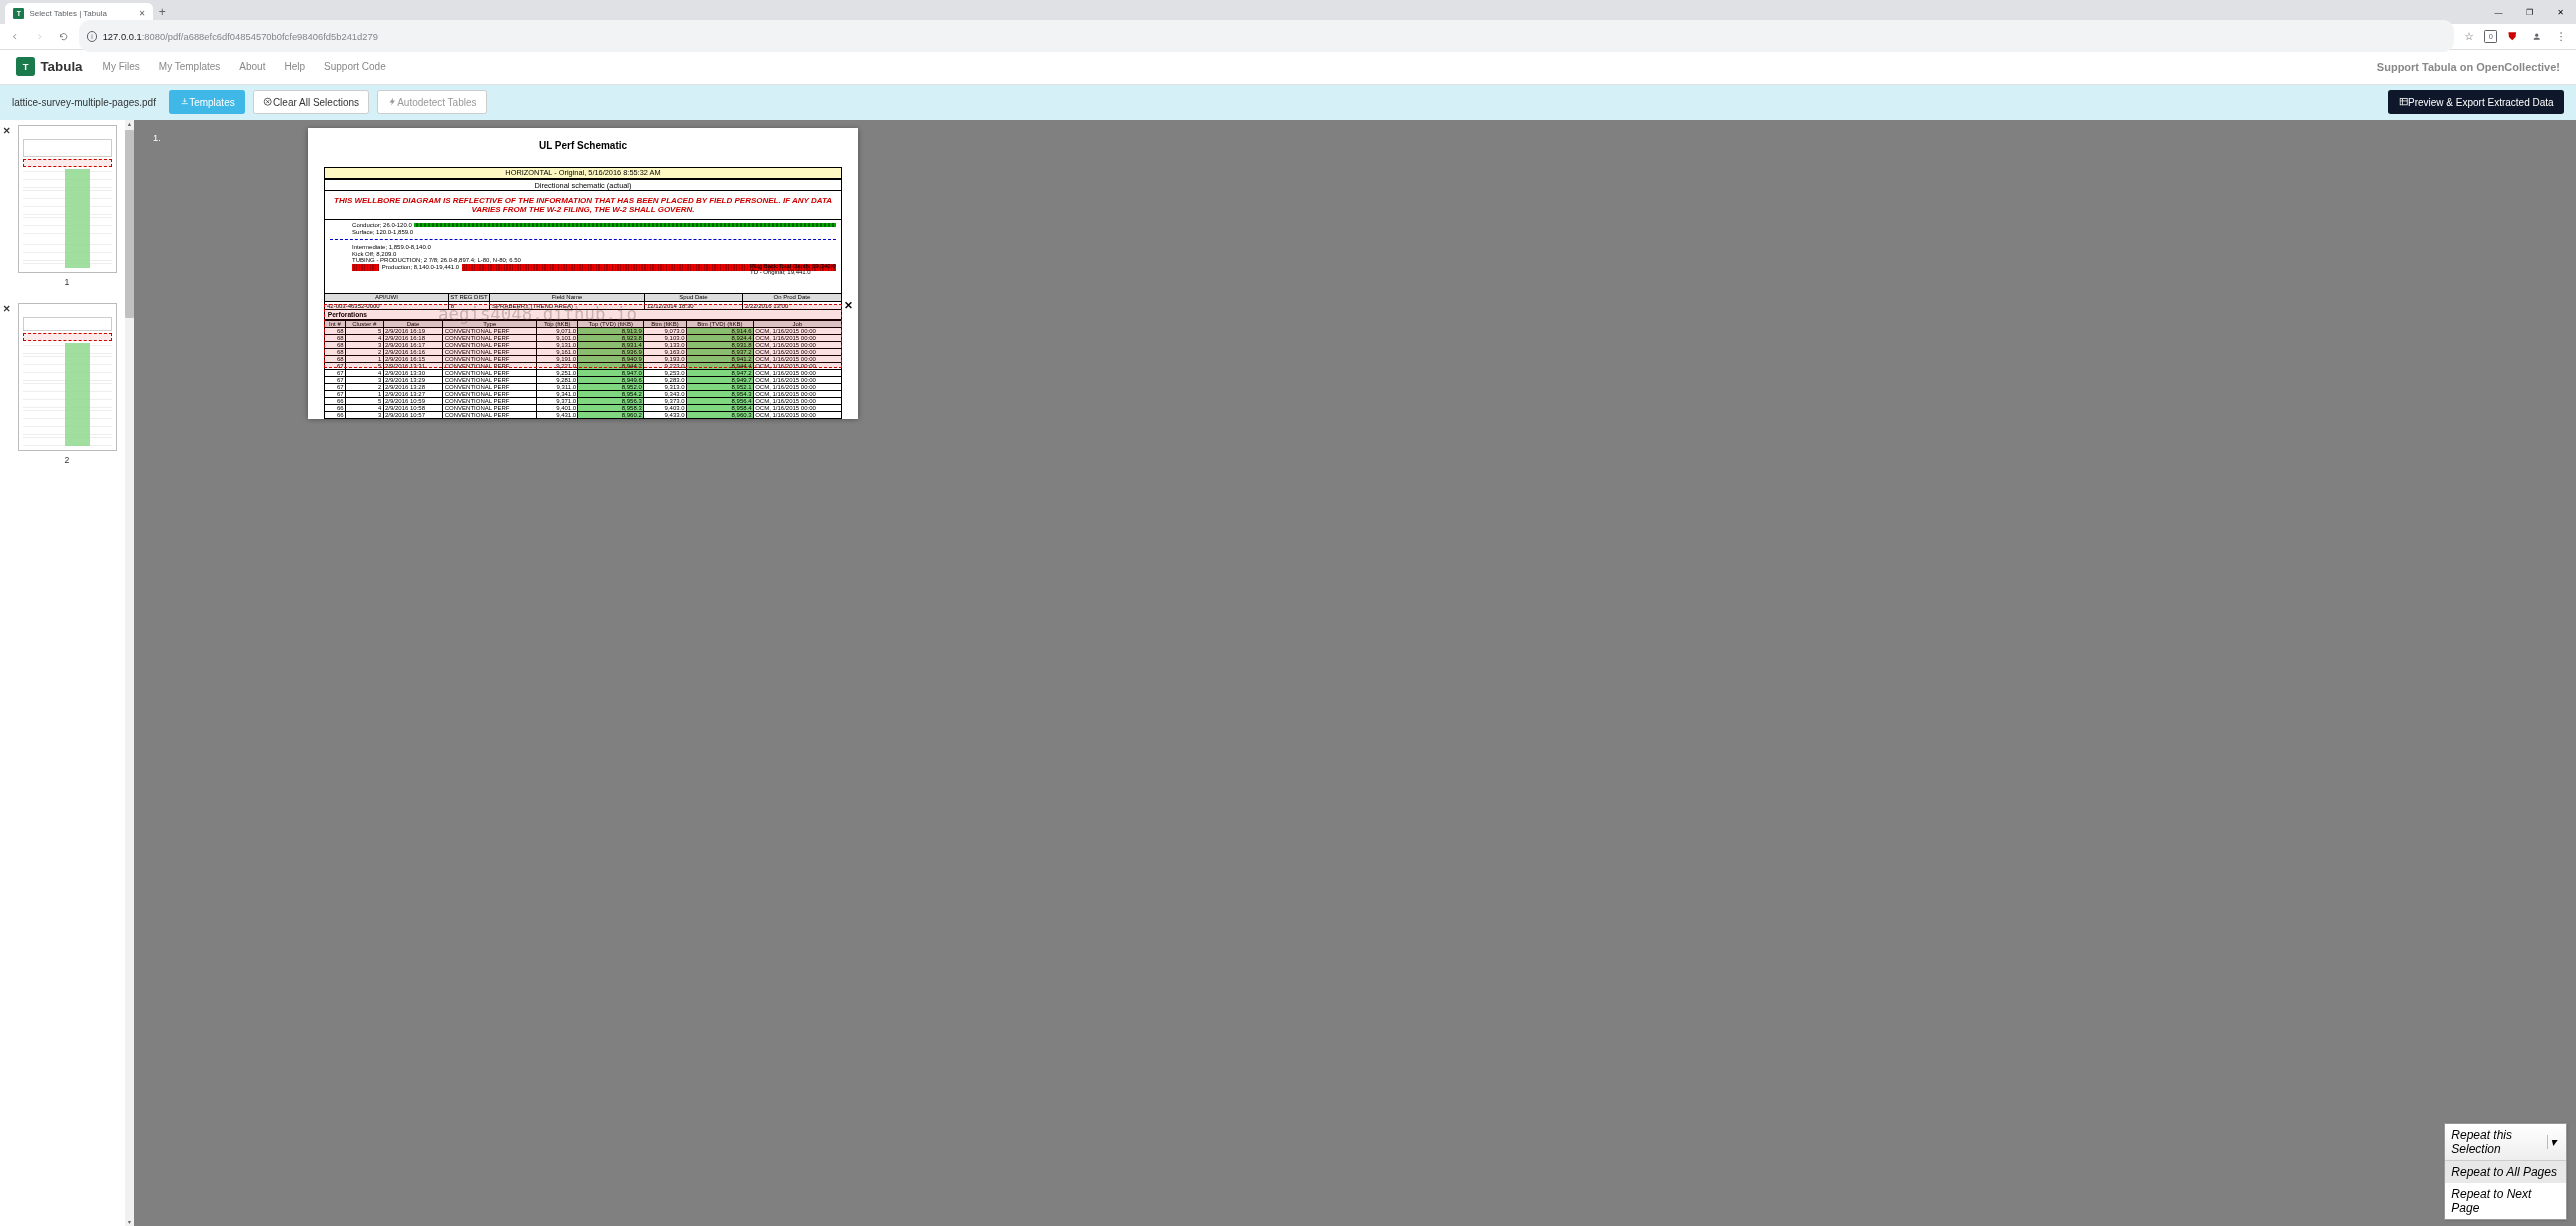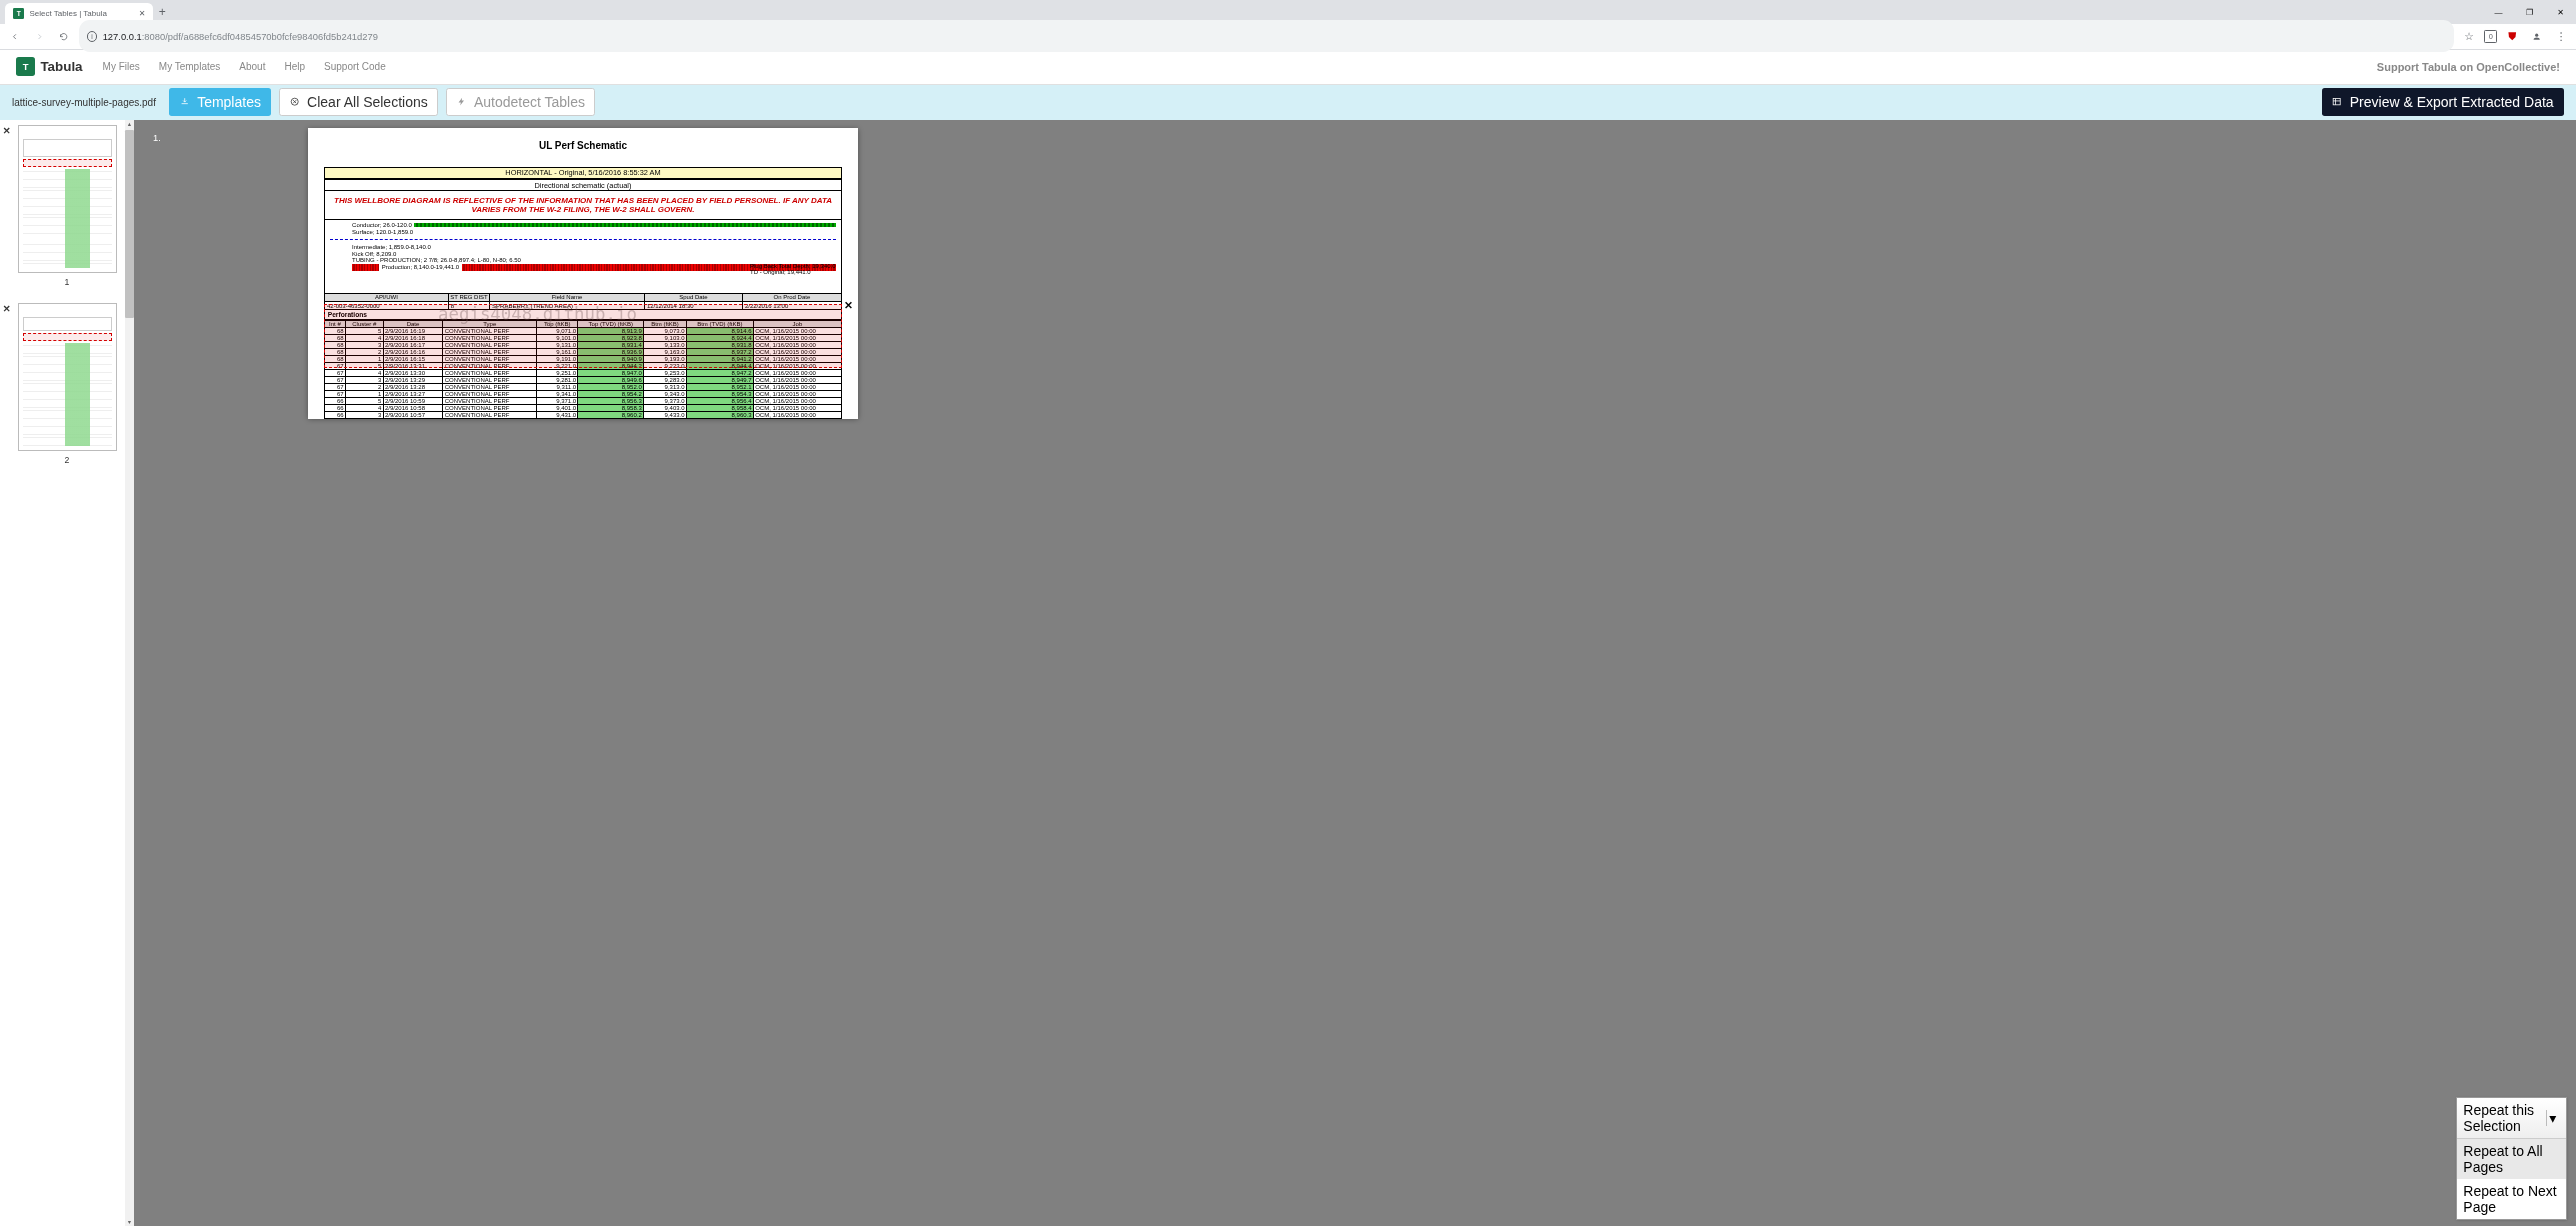--- a/index.html
+++ b/index.html
@@ -25,21 +25,21 @@
 
 .app-header { display:flex; align-items:center; height:35px; padding:0 16px; border-bottom:0.7px solid #e0e0e0; background:#fff; }
 .logo { display:flex; align-items:center; gap:5.4px; font-size:13.4px; font-weight:600; color:#333; }
 .logo-icon { width:19px; height:19px; background:#1a7a4c; border-radius:2.7px; position:relative; display:flex; align-items:center; justify-content:center; color:#fff; font-size:9.4px; font-weight:bold; }
 .nav-links { display:flex; gap:19px; margin-left:20px; }
 .nav-links a { color:#888; font-size:10px; text-decoration:none; cursor:pointer; }
 .support-link { margin-left:auto; color:#888; font-size:11px; cursor:pointer;font-weight:bold; }
 
 .toolbar { display:flex; align-items:center; height:35px; padding:0 12px; background:#d5f0f7; gap:8px; }
 .filename { font-size:10px; color:#333; margin-right:5.4px; }
-.btn { display:flex; align-items:center; gap:8px; padding:5.4px 9.4px; border-radius:2.7px; font-size:14px; cursor:pointer; border:0.7px solid transparent; }
+.btn { display:flex; align-items:center; gap:0; padding:5.4px 9.4px; border-radius:2.7px; font-size:10px; cursor:pointer; border:0.7px solid transparent; }
 .btn-templates { background:#3fb8e8; color:#fff; }
 .btn-clear { background:#fff; border:0.7px solid #ccc; color:#333; }
 .btn-auto { background:#fff; border:0.7px solid #ccc; color:#999; }
 .btn-export { background:#0f172a; color:#fff; margin-left:auto; }
 
 .workspace { display:flex; height:calc(100vh - 119px); }
 .sidebar { width:134px; background:#fff; position:relative; padding:5.4px; overflow-y:auto; }
 .sidebar-scroll { position:absolute; right:0; top:0; width:9.4px; height:100%; background:#f1f1f1; }
 .sidebar-scroll-thumb { position:absolute; top:10.7px; width:9.4px; height:188px; background:#c1c1c1; border-radius:1.3px; }
 .sidebar-scroll-arrow { position:absolute; width:9.4px; height:9.4px; background:#f1f1f1; display:flex; align-items:center; justify-content:center; font-size:5.4px; color:#666; }
@@ -75,21 +75,21 @@
 .tbl th, .tbl td { border:0.7px solid #000; padding:0px 1.3px; text-align:center; white-space:nowrap; }
 .tbl th { background:#ddd; font-weight:normal; }
 .tbl td.r { text-align:right; }
 .tbl td.l { text-align:left; }
 .tbl td.g { background:#7fd87f; }
 .selection-overlay { position:absolute; border:1.3px dashed #d40000; background:rgba(212,0,0,0.12); pointer-events:none; }
 .sel-close { position:absolute; right:-12px; top:-5.4px; color:#000; font-size:10.7px; font-weight:bold; cursor:pointer; pointer-events:auto; }
 
 .watermark { position:absolute; color:rgba(100,100,100,.35); font-size:17.4px; font-family:monospace; pointer-events:none; }
 
-.dropdown { position:absolute; right:9.4px; bottom:6.7px; width:111px; background:#fff; border:0.7px solid #999; font-size:14px; box-shadow:1.3px 1.3px 2.7px rgba(0,0,0,.25); }
+.dropdown { position:absolute; right:9.4px; bottom:6.7px; width:123px; background:#fff; border:0.7px solid #999; font-size:12px; box-shadow:1.3px 1.3px 2.7px rgba(0,0,0,.25);font-style:italic; }
 .dropdown-btn { display:flex; align-items:center; padding:4px 6.7px; border-bottom:0.7px solid #ccc; cursor:pointer; background:linear-gradient(#fff,#eee); }
 .dropdown-btn .caret-box { margin-left:auto; padding:0 2.7px; border-left:0.7px solid #bbb; }
 .dropdown-item { padding:4px 6.7px; cursor:pointer; }
 .dropdown-item.hover { background:#e8e8e8; }
 
 svg.i { width:9.4px; height:9.4px; }
 </style>
 </head>
 <body>
 

